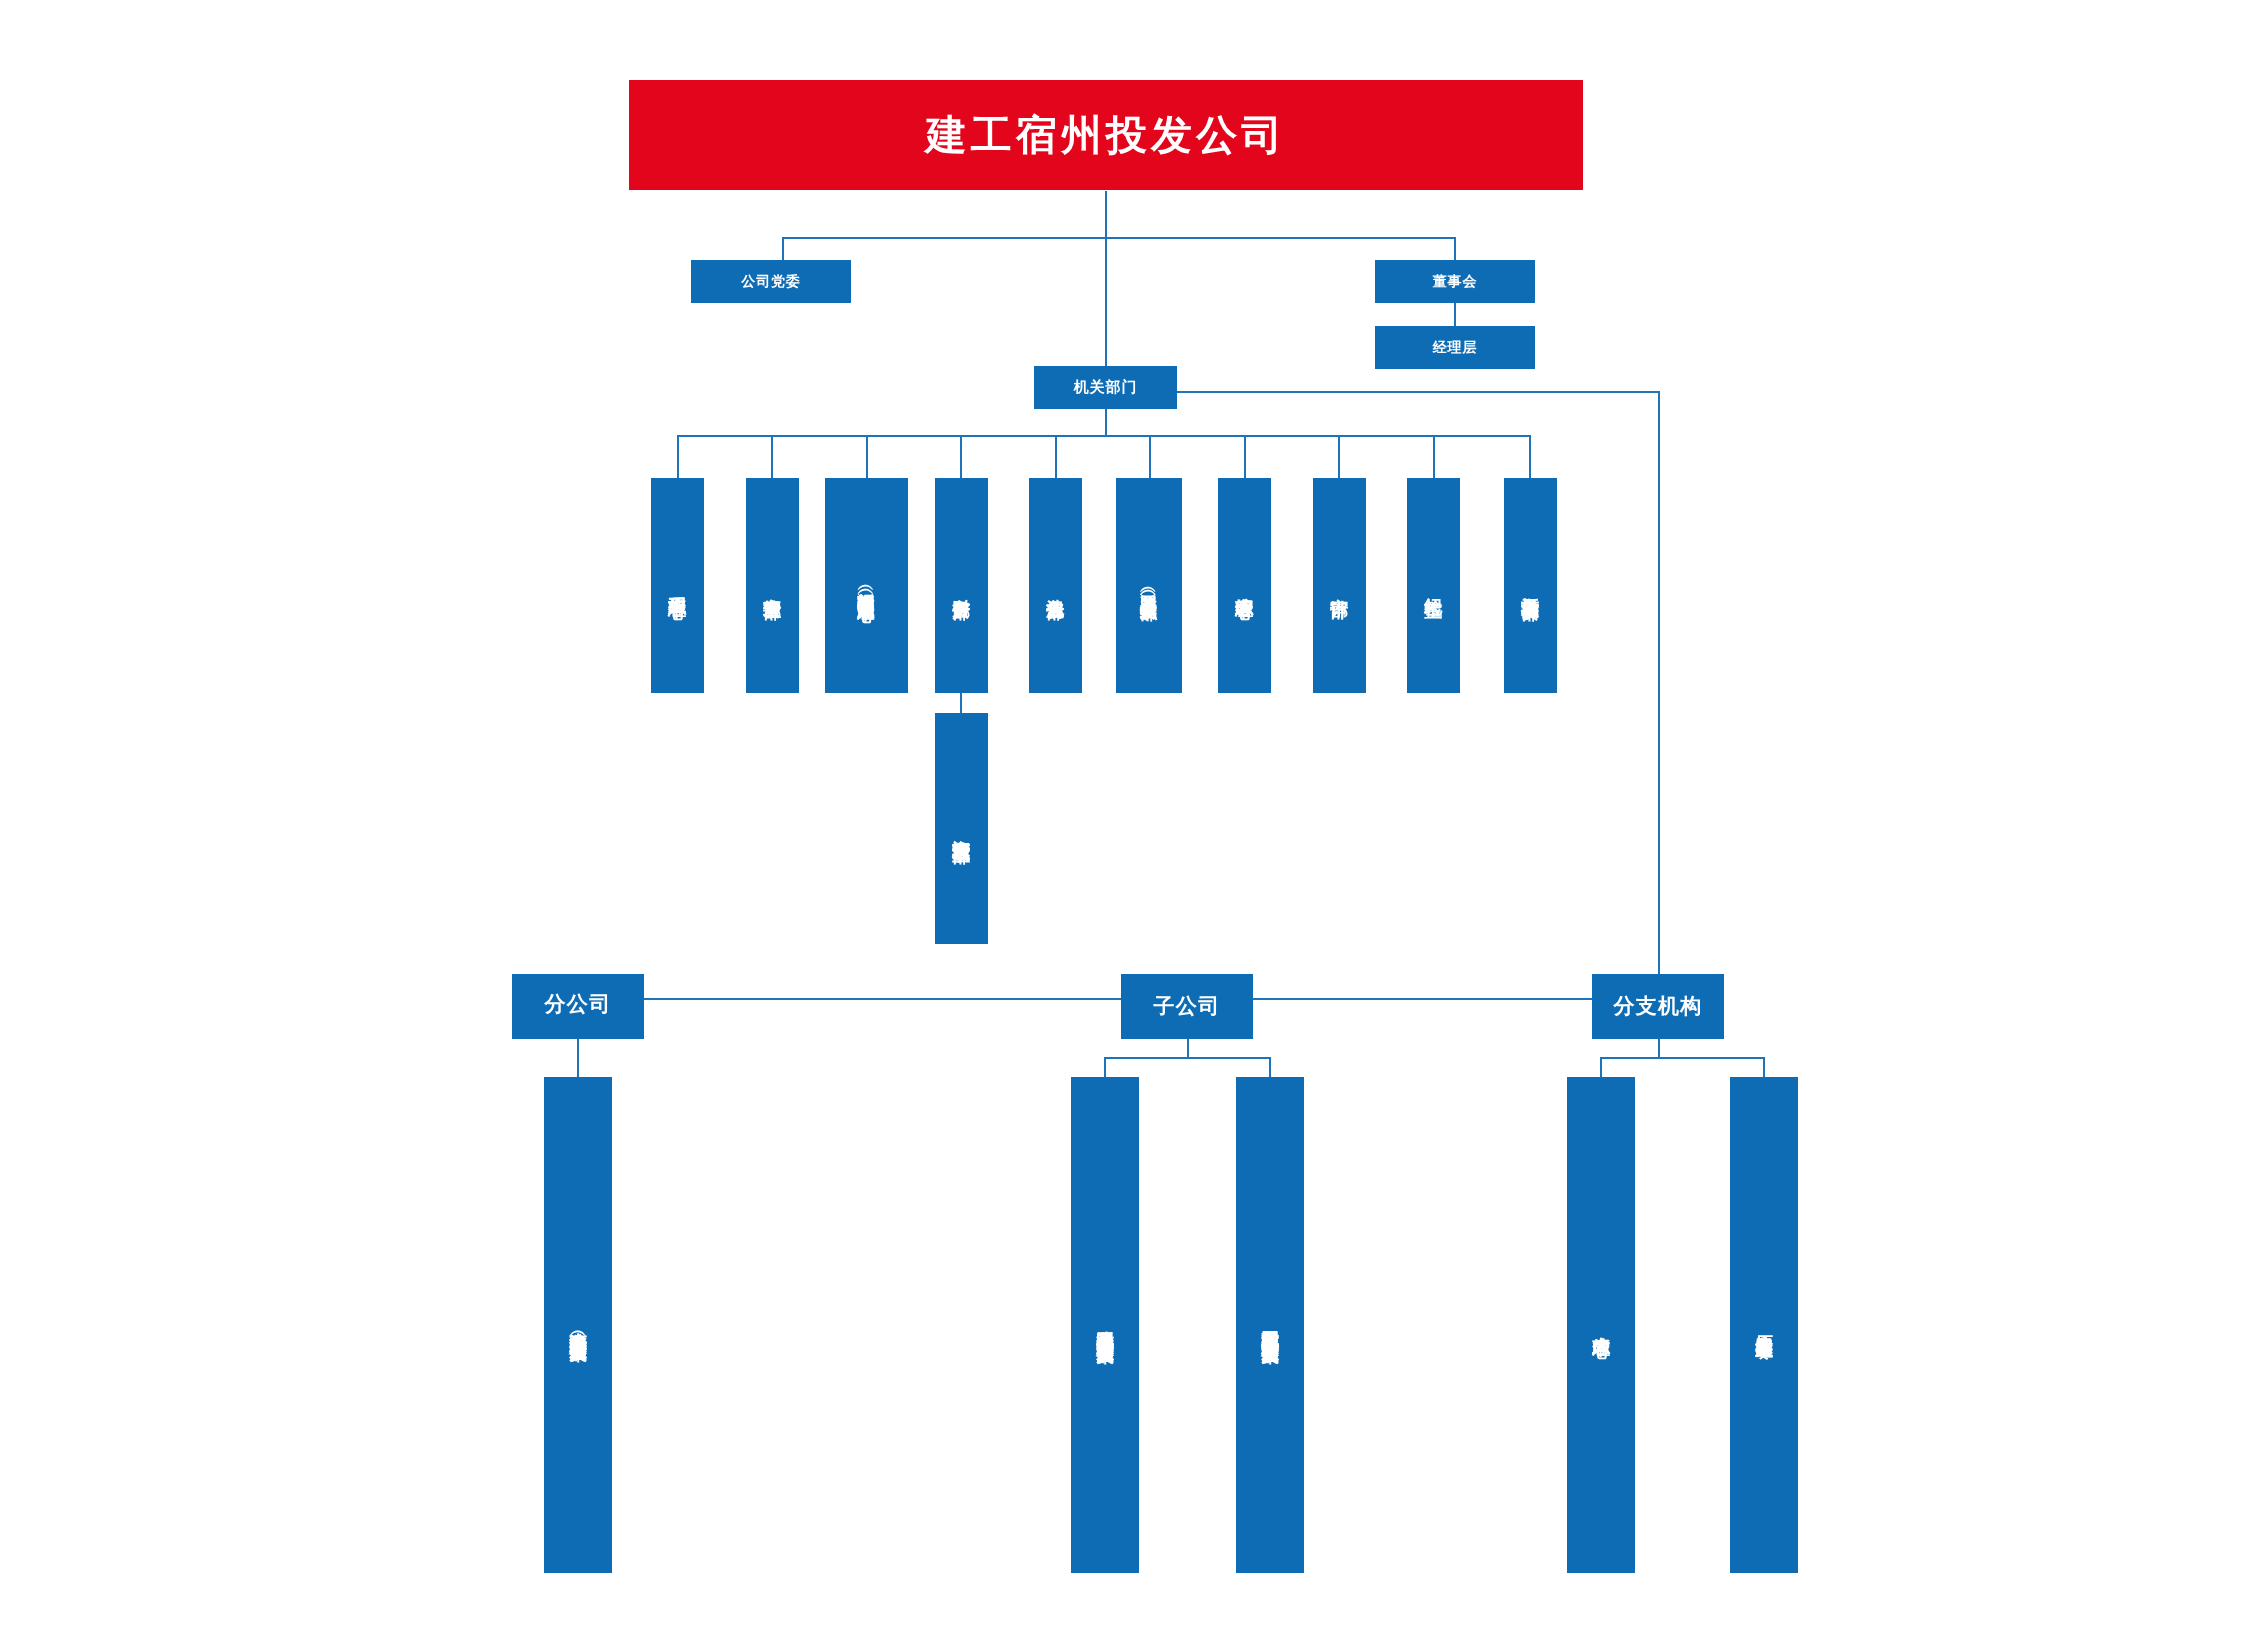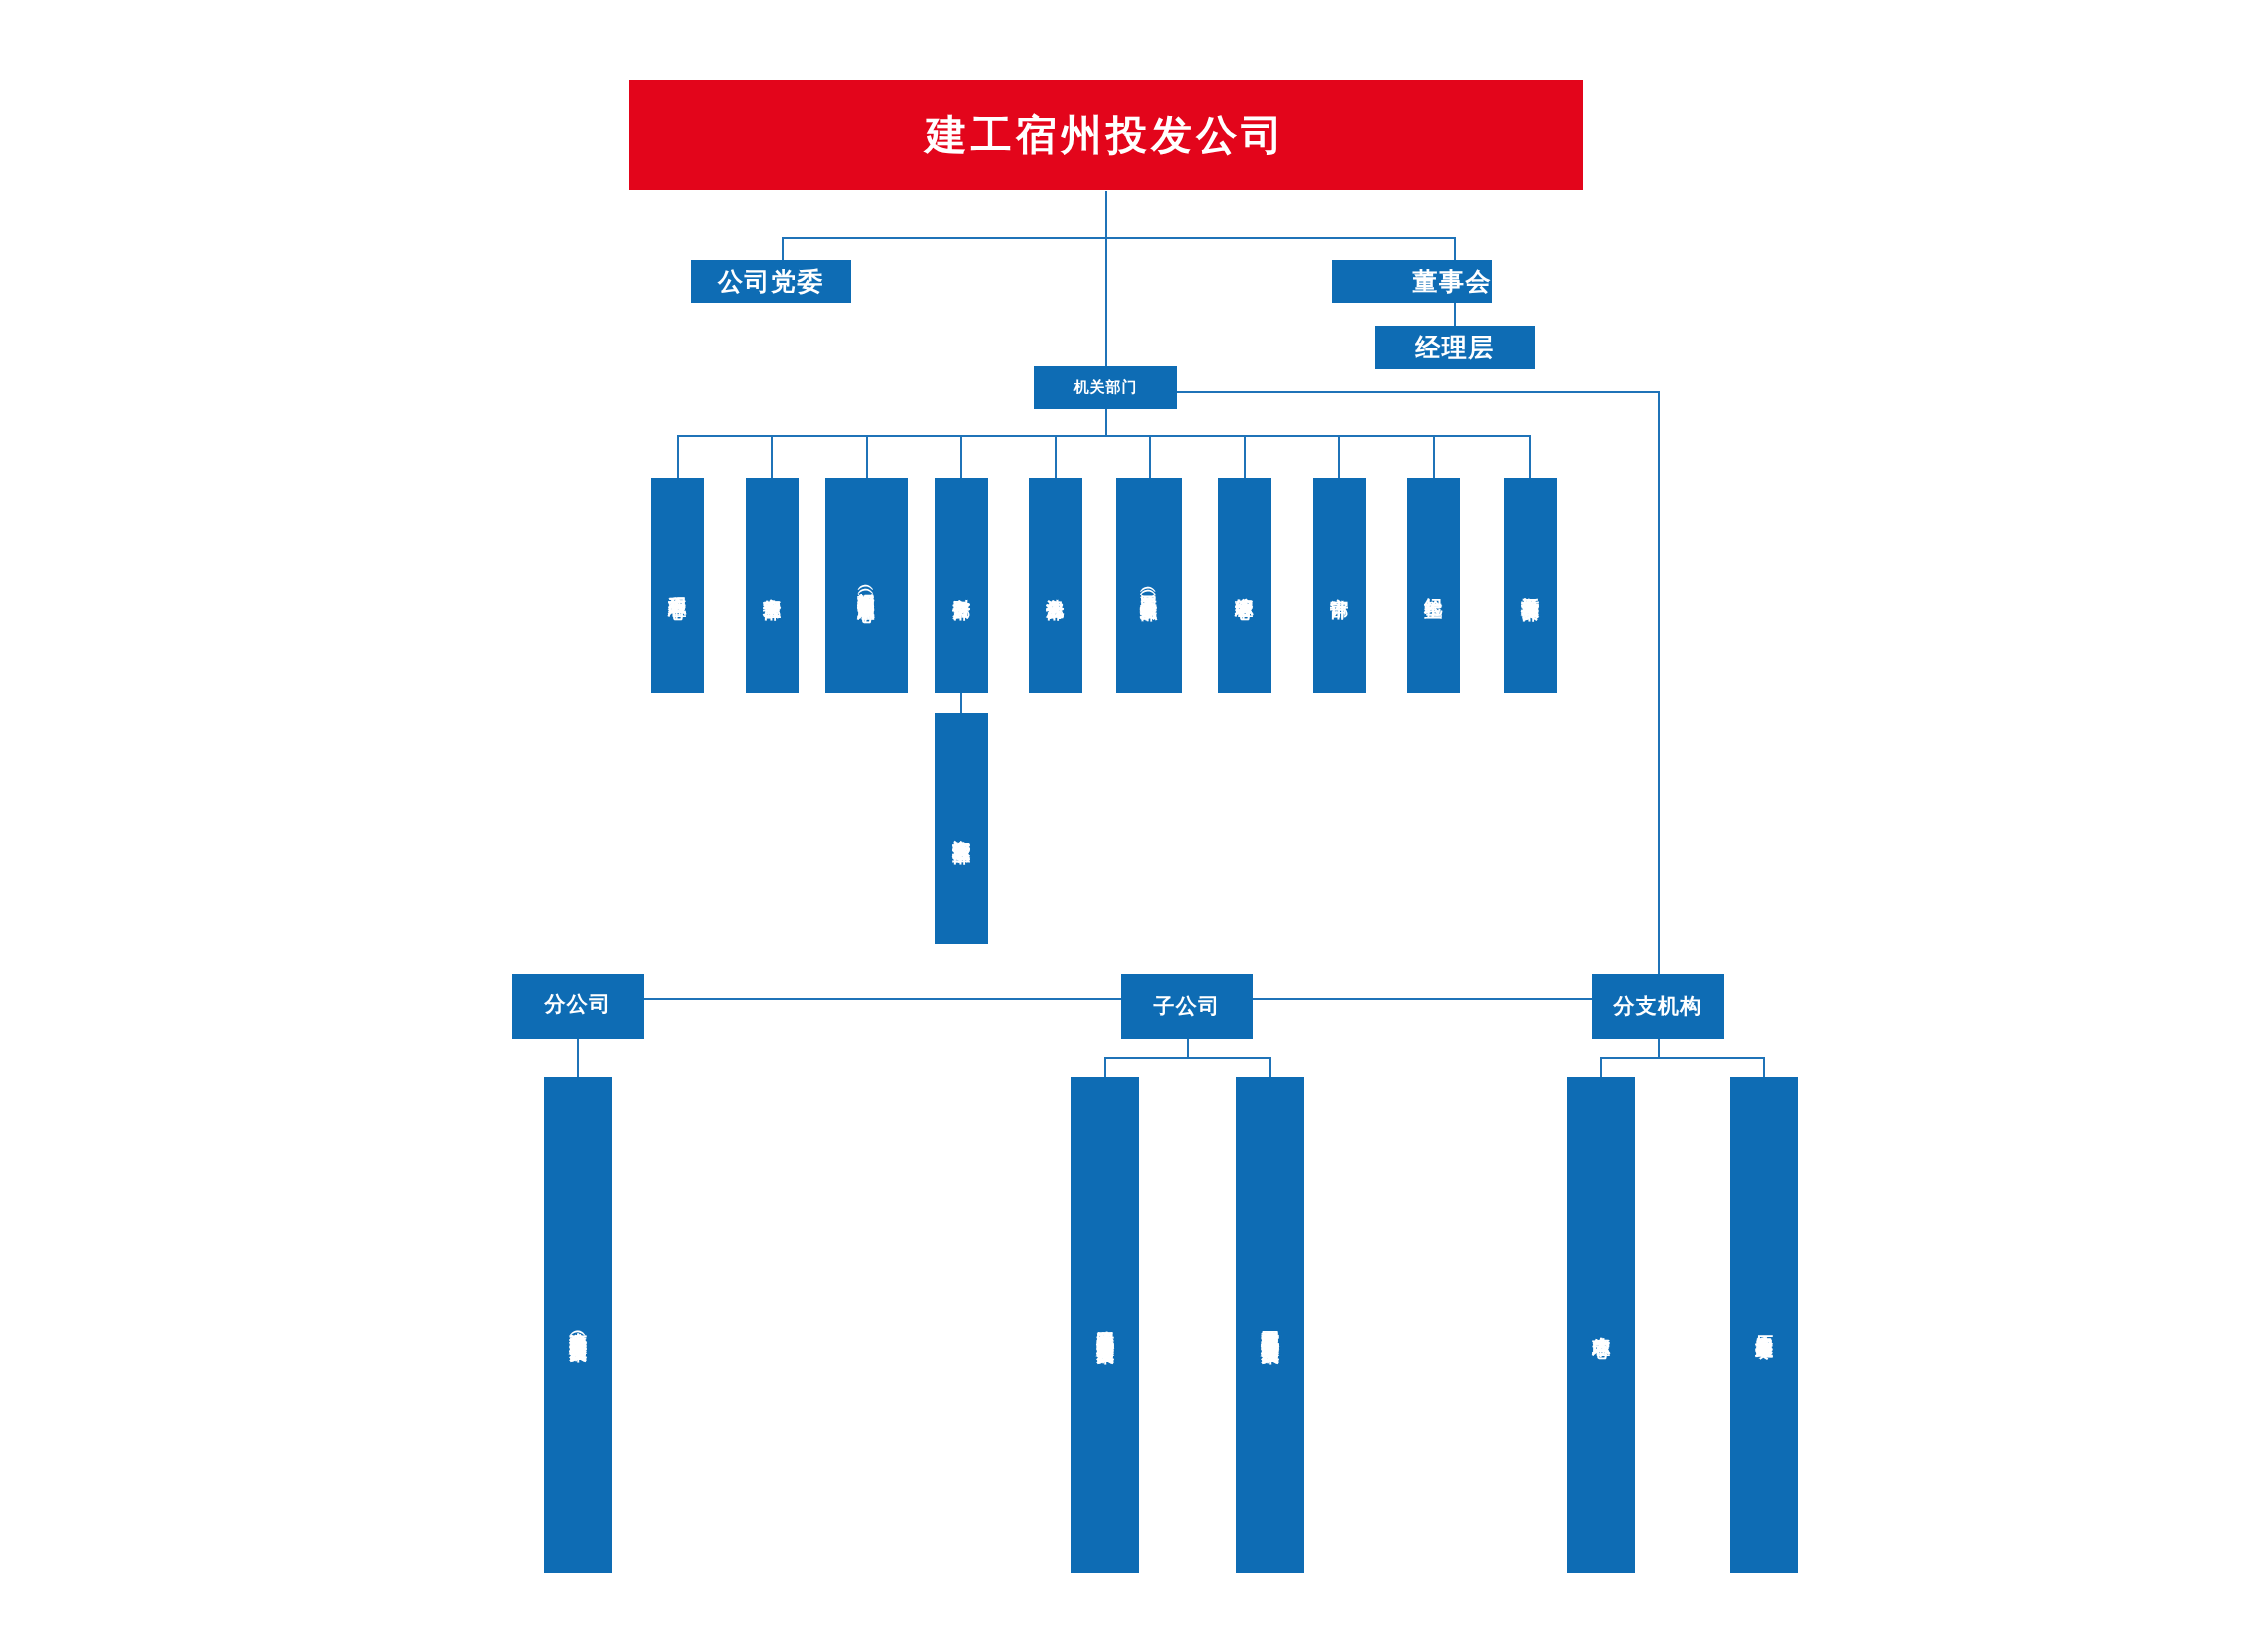--- a/index.html
+++ b/index.html
@@ -67,21 +67,21 @@
     background: #1F73B8;
   }
   .vline { width: 1.7px; }
   .hline { height: 1.7px; }
 
   
   .title-banner {
     font-size: 41px;
     letter-spacing: 0.10em;
   }
-  .lvl2 { font-size: 25px; letter-spacing: 0.06em; }
+  .lvl2 { font-size: 14px; letter-spacing: 0.06em; }
   .lvl3 { font-size: 15px; letter-spacing: 0.06em; }
   .dept { font-size: 18px; }
   .dept-narrow { font-size: 17px; }
   .group-head { font-size: 21px; letter-spacing: 0.06em; }
   .sub { font-size: 17.6px; }
 </style>
 </head>
 <body>
 
 <div id="chart-root">
@@ -93,21 +93,21 @@
   <div class="line vline" style="left:1105px; top:191px; width:1.7px; height:203px;"></div>
 
   <div class="line hline" style="left:782px; top:237px; width:673px; height:1.7px;"></div>
   <div class="line vline" style="left:782px; top:237px; width:1.7px; height:24px;"></div>
   <div class="line vline" style="left:1454px; top:237px; width:1.7px; height:24px;"></div>
 
   <div class="node h-node lvl2" style="left:691px; top:260px; width:160px; height:43px;">
     <span>公司党委</span>
   </div>
 
-  <div class="node h-node lvl2" style="left:1332px; top:260px; width:160px; height:43px;justify-content:flex-end;">
+  <div class="node h-node lvl2" style="left:1375px; top:260px; width:160px; height:43px;">
     <span>董事会</span>
   </div>
 
   <div class="line vline" style="left:1454px; top:303px; width:1.7px; height:23px;"></div>
 
   <div class="node h-node lvl2" style="left:1375px; top:326px; width:160px; height:43px;text-align:center;">
     <span>经理层</span>
   </div>
 
   <div class="node h-node lvl3" style="left:1034px; top:366px; width:143px; height:43px;">

